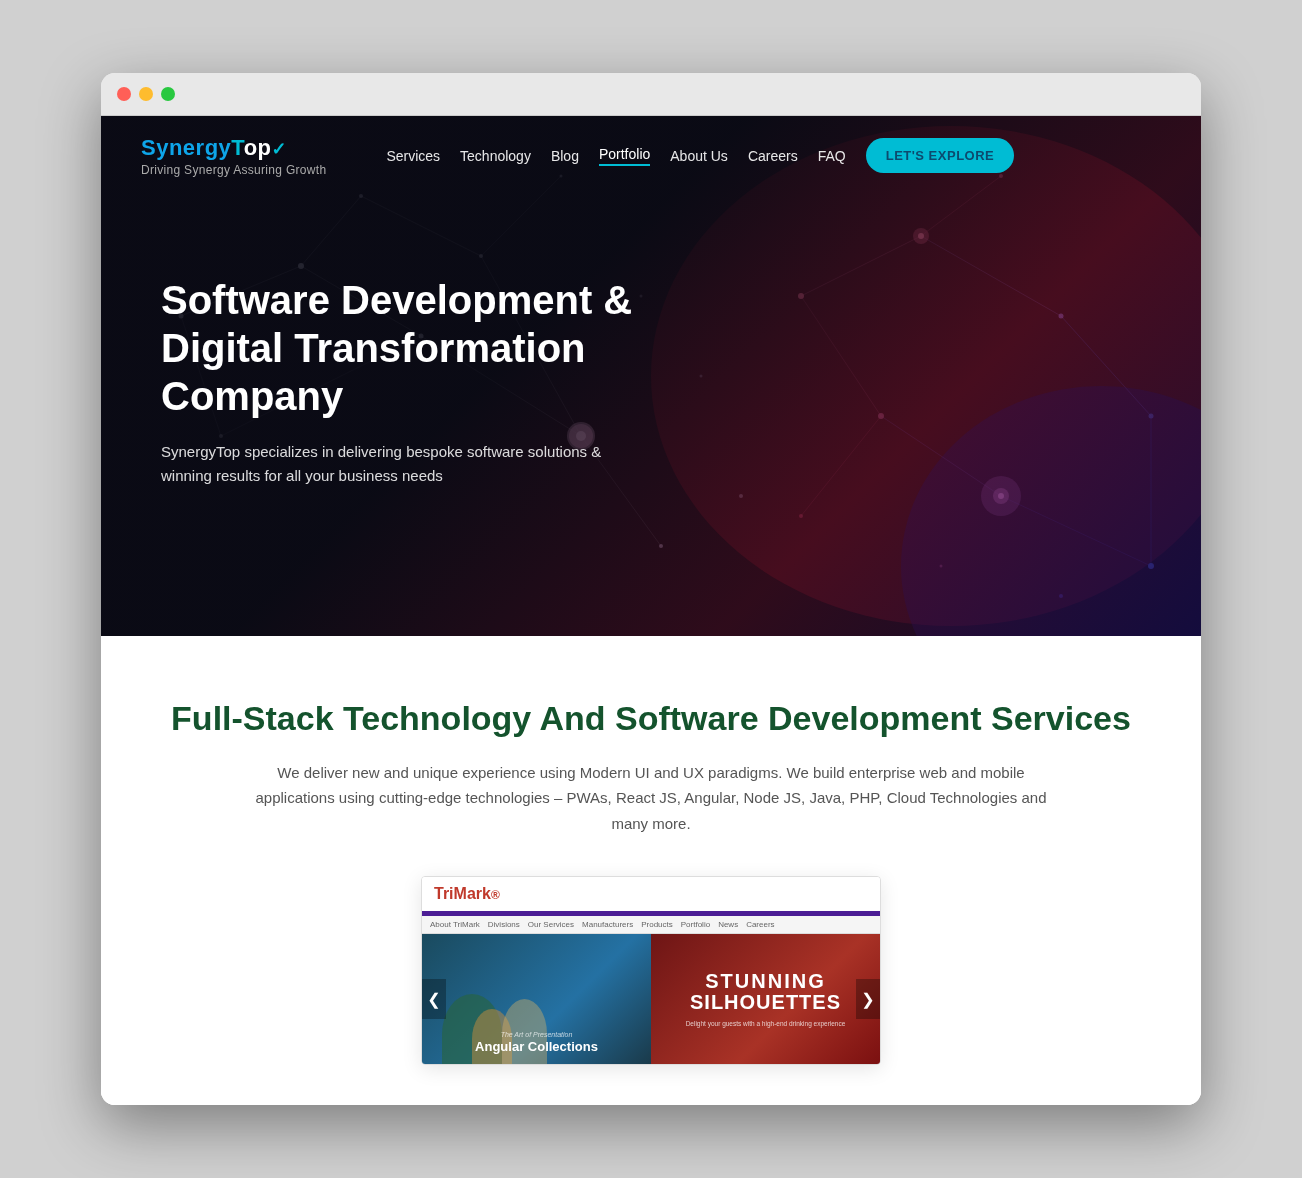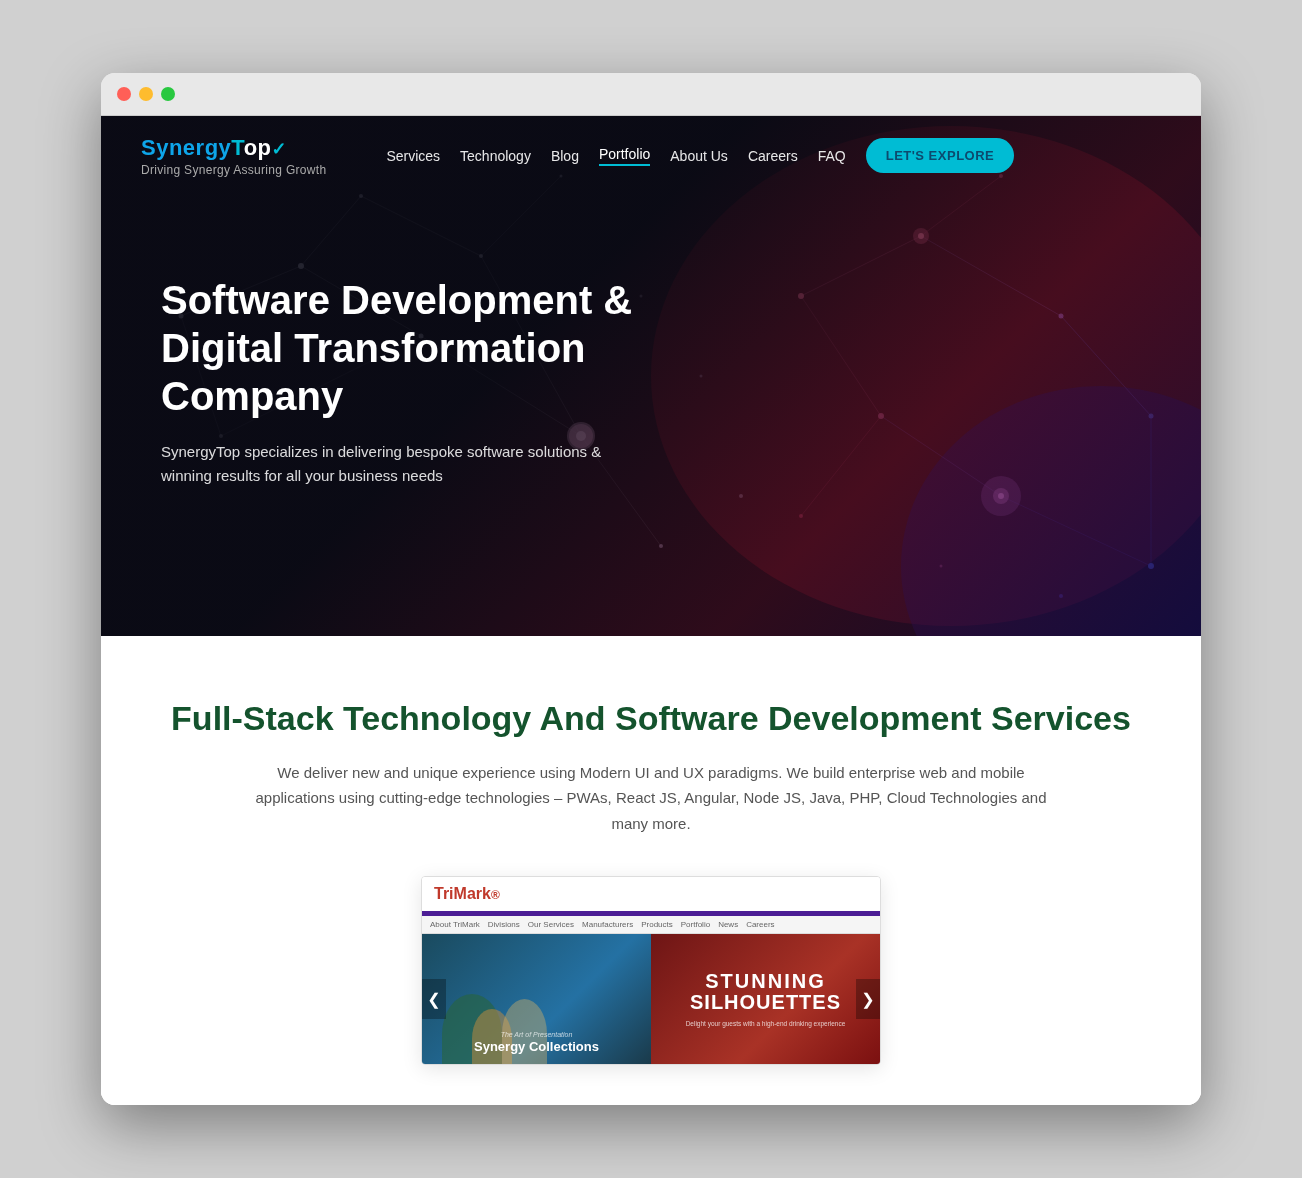--- a/index.html
+++ b/index.html
@@ -384,21 +384,21 @@
 
             <div style="flex:1; background:linear-gradient(135deg, #1a4a5e 0%, #2471a3 60%, #1a3a4a 100%); position:relative; display:flex; flex-direction:column; justify-content:flex-end; padding:10px 14px;">
 
               <div style="position:absolute; bottom:0; left:0; right:0; top:0; overflow:hidden;">
                 <div style="position:absolute; bottom:-10px; left:20px; width:60px; height:80px; background:rgba(40,100,60,0.6); border-radius:50% 50% 0 0;"></div>
                 <div style="position:absolute; bottom:-5px; left:50px; width:40px; height:60px; background:rgba(200,140,60,0.5); border-radius:50% 50% 0 0;"></div>
                 <div style="position:absolute; bottom:-5px; left:80px; width:45px; height:70px; background:rgba(220,180,100,0.4); border-radius:50% 50% 0 0;"></div>
               </div>
               <div style="position:relative; z-index:2;">
                 <div style="font-size:7px; color:rgba(255,255,255,0.7); font-style:italic; margin-bottom:2px;">The Art of Presentation</div>
-                <div style="font-size:13px; font-weight:800; color:white; line-height:1.1;">Synergy Collections</div>
+                <div style="font-size:13px; font-weight:800; color:white; line-height:1.1;">Angular Collections</div>
               </div>
             </div>
 
             <div style="flex:1; background:linear-gradient(135deg, #6e1515 0%, #a93226 60%, #7b1010 100%); padding:14px; display:flex; flex-direction:column; justify-content:center;">
               <div style="font-size:20px; font-weight:900; color:white; text-transform:uppercase; letter-spacing:2px; line-height:1;">STUNNING</div>
               <div style="font-size:20px; font-weight:900; color:white; text-transform:uppercase; letter-spacing:1px;">SILHOUETTES</div>
               <div style="font-size:6.5px; color:rgba(255,255,255,0.75); margin-top:5px; line-height:1.4;">Delight your guests with a high-end drinking experience</div>
             </div>
 
             <button class="carousel-arrow left">❮</button>

